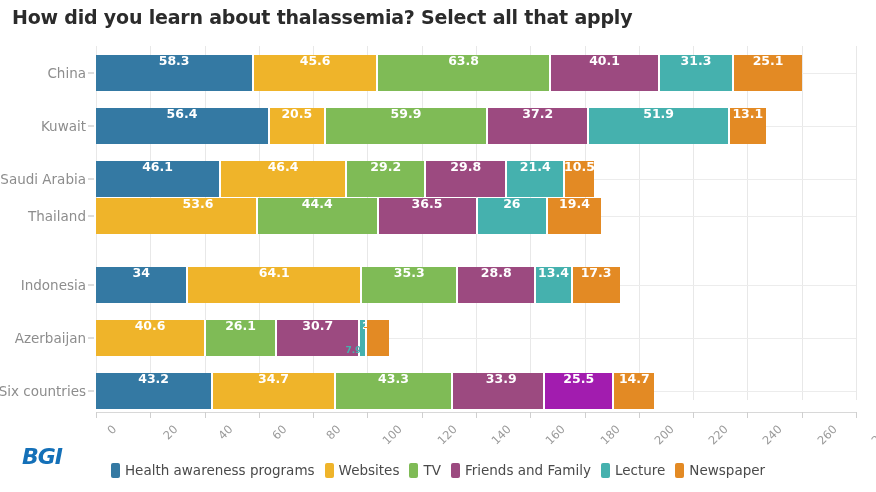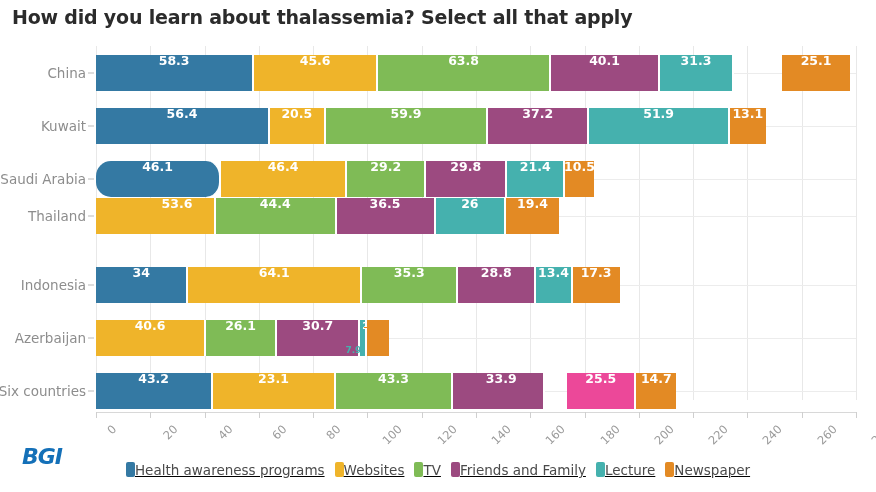--- a/index.html
+++ b/index.html
@@ -146,22 +146,22 @@
     position:absolute;
     left:0; top:462px;
     width:876px;
     display:flex;
     justify-content:center;
     align-items:center;
     gap:10px;
   }
   .legend-item{
     display:flex;
-    align-items:flex-start;
-    text-decoration:underline;
+    align-items:flex-end;
+    gap:5px;
   }
   .legend-swatch{
     width:9px;height:15px;
     border-radius:2px;
     flex:0 0 auto;
   }
   .legend-text{
     font-size:13.5px;
     color:#4a4a4a;
     white-space:nowrap;
@@ -201,21 +201,21 @@
         </div>
         <div class="seg" style="width: 173.171px; background: rgb(127, 187, 86);">
           <span class="seg-label">63.8</span>
         </div>
         <div class="seg" style="width: 108.843px; background: rgb(156, 74, 128);">
           <span class="seg-label">40.1</span>
         </div>
         <div class="seg" style="width: 74px; background: rgb(69, 177, 174);">
           <span class="seg-label">31.3</span>
         </div>
-        <div class="seg" style="width: 68.1286px; background: rgb(227, 138, 36); margin-left: 48px;">
+        <div class="seg" style="width: 68.1286px; background: rgb(227, 138, 36);">
           <span class="seg-label">25.1</span>
         </div>
       </div>
     </div>
     <div class="row" style="top: 56.7143px; width: 876px;">
       <div class="row-baseline"></div>
       <div class="row-label">Kuwait</div>
       <div class="tick-dash"></div>
       <div class="bar-stack">
         <div class="seg" style="width: 174px; background: rgb(52, 121, 163);">
@@ -236,21 +236,21 @@
         <div class="seg" style="width: 35.5571px; background: rgb(227, 138, 36);">
           <span class="seg-label">13.1</span>
         </div>
       </div>
     </div>
     <div class="row" style="top: 109.857px; width: 876px;">
       <div class="row-baseline"></div>
       <div class="row-label">Saudi Arabia</div>
       <div class="tick-dash"></div>
       <div class="bar-stack">
-        <div class="seg" style="width: 125.129px; background: rgb(52, 121, 163); border-radius: 15px;">
+        <div class="seg" style="width: 125.129px; background: rgb(52, 121, 163);">
           <span class="seg-label">46.1</span>
         </div>
         <div class="seg" style="width: 125.943px; background: rgb(239, 180, 42);">
           <span class="seg-label">46.4</span>
         </div>
         <div class="seg" style="width: 79.2571px; background: rgb(127, 187, 86);">
           <span class="seg-label">29.2</span>
         </div>
         <div class="seg" style="width: 80.8857px; background: rgb(156, 74, 128);">
           <span class="seg-label">29.8</span>
@@ -261,21 +261,21 @@
         <div class="seg" style="width: 28.5px; background: rgb(227, 138, 36);">
           <span class="seg-label">10.5</span>
         </div>
       </div>
     </div>
     <div class="row" style="top: 147px; width: 876px;">
       <div class="row-baseline"></div>
       <div class="row-label">Thailand</div>
       <div class="tick-dash"></div>
       <div class="bar-stack">
-        <div class="seg" style="width: 120px; background: rgb(239, 180, 42); padding-left: 44px;">
+        <div class="seg" style="width: 162px; background: rgb(239, 180, 42); padding-left: 44px;">
           <span class="seg-label">53.6</span>
         </div>
         <div class="seg" style="width: 120.514px; background: rgb(127, 187, 86);">
           <span class="seg-label">44.4</span>
         </div>
         <div class="seg" style="width: 99.0714px; background: rgb(156, 74, 128);">
           <span class="seg-label">36.5</span>
         </div>
         <div class="seg" style="width: 70.5714px; background: rgb(69, 177, 174);">
           <span class="seg-label">26</span>
@@ -335,29 +335,29 @@
     </div>
     <div class="row" style="top: 322.429px; width: 876px;">
       <div class="row-baseline"></div>
       <div class="row-label">Six countries</div>
       <div class="tick-dash"></div>
       <div class="bar-stack">
         <div class="seg" style="width: 117.257px; background: rgb(52, 121, 163);">
           <span class="seg-label">43.2</span>
         </div>
         <div class="seg" style="width: 122.414px; background: rgb(239, 180, 42);">
-          <span class="seg-label">23.1</span>
+          <span class="seg-label">34.7</span>
         </div>
         <div class="seg" style="width: 117.529px; background: rgb(127, 187, 86);">
           <span class="seg-label">43.3</span>
         </div>
         <div class="seg" style="width: 92.0143px; background: rgb(156, 74, 128); padding-left: 6px;">
           <span class="seg-label">33.9</span>
         </div>
-        <div class="seg" style="width: 69.2143px; background: #ec4899; margin-left: 22px;">
+        <div class="seg" style="width: 69.2143px; background: #a21caf;">
           <span class="seg-label">25.5</span>
         </div>
         <div class="seg" style="width: 39.9px; background: rgb(227, 138, 36);">
           <span class="seg-label">14.7</span>
         </div>
       </div>
     </div>
   </div>
 
 <div id="x-axis">

